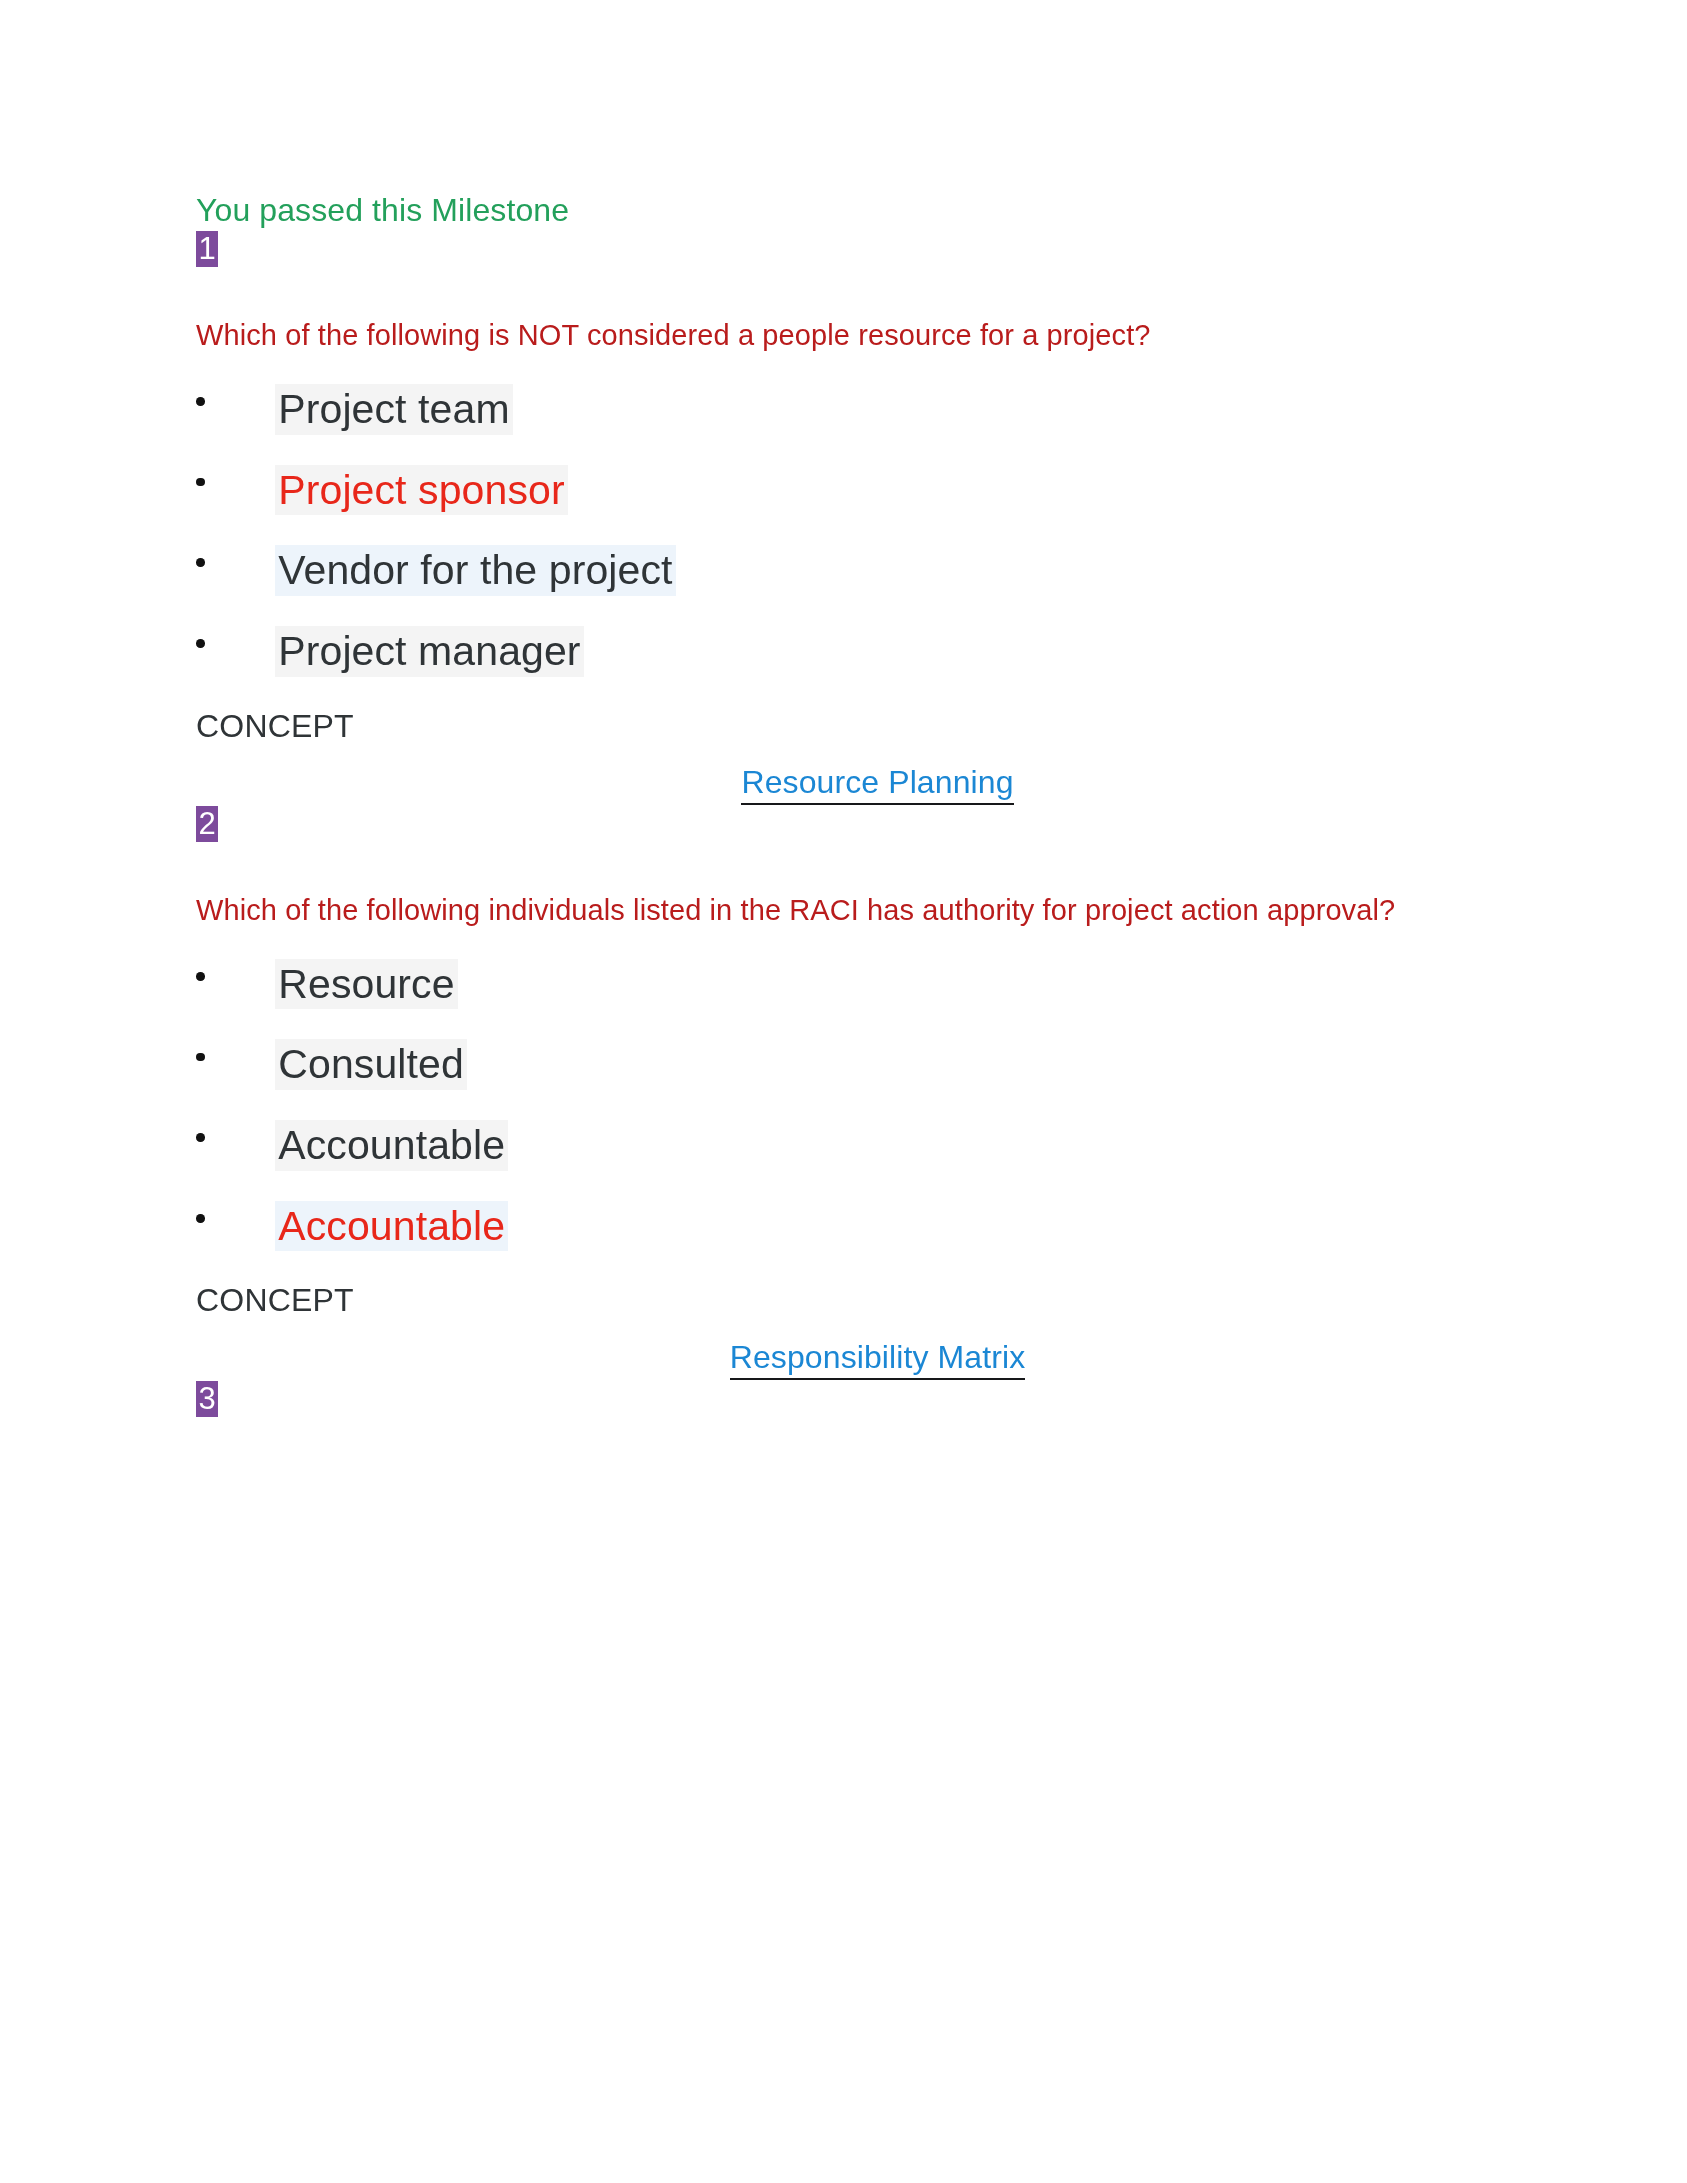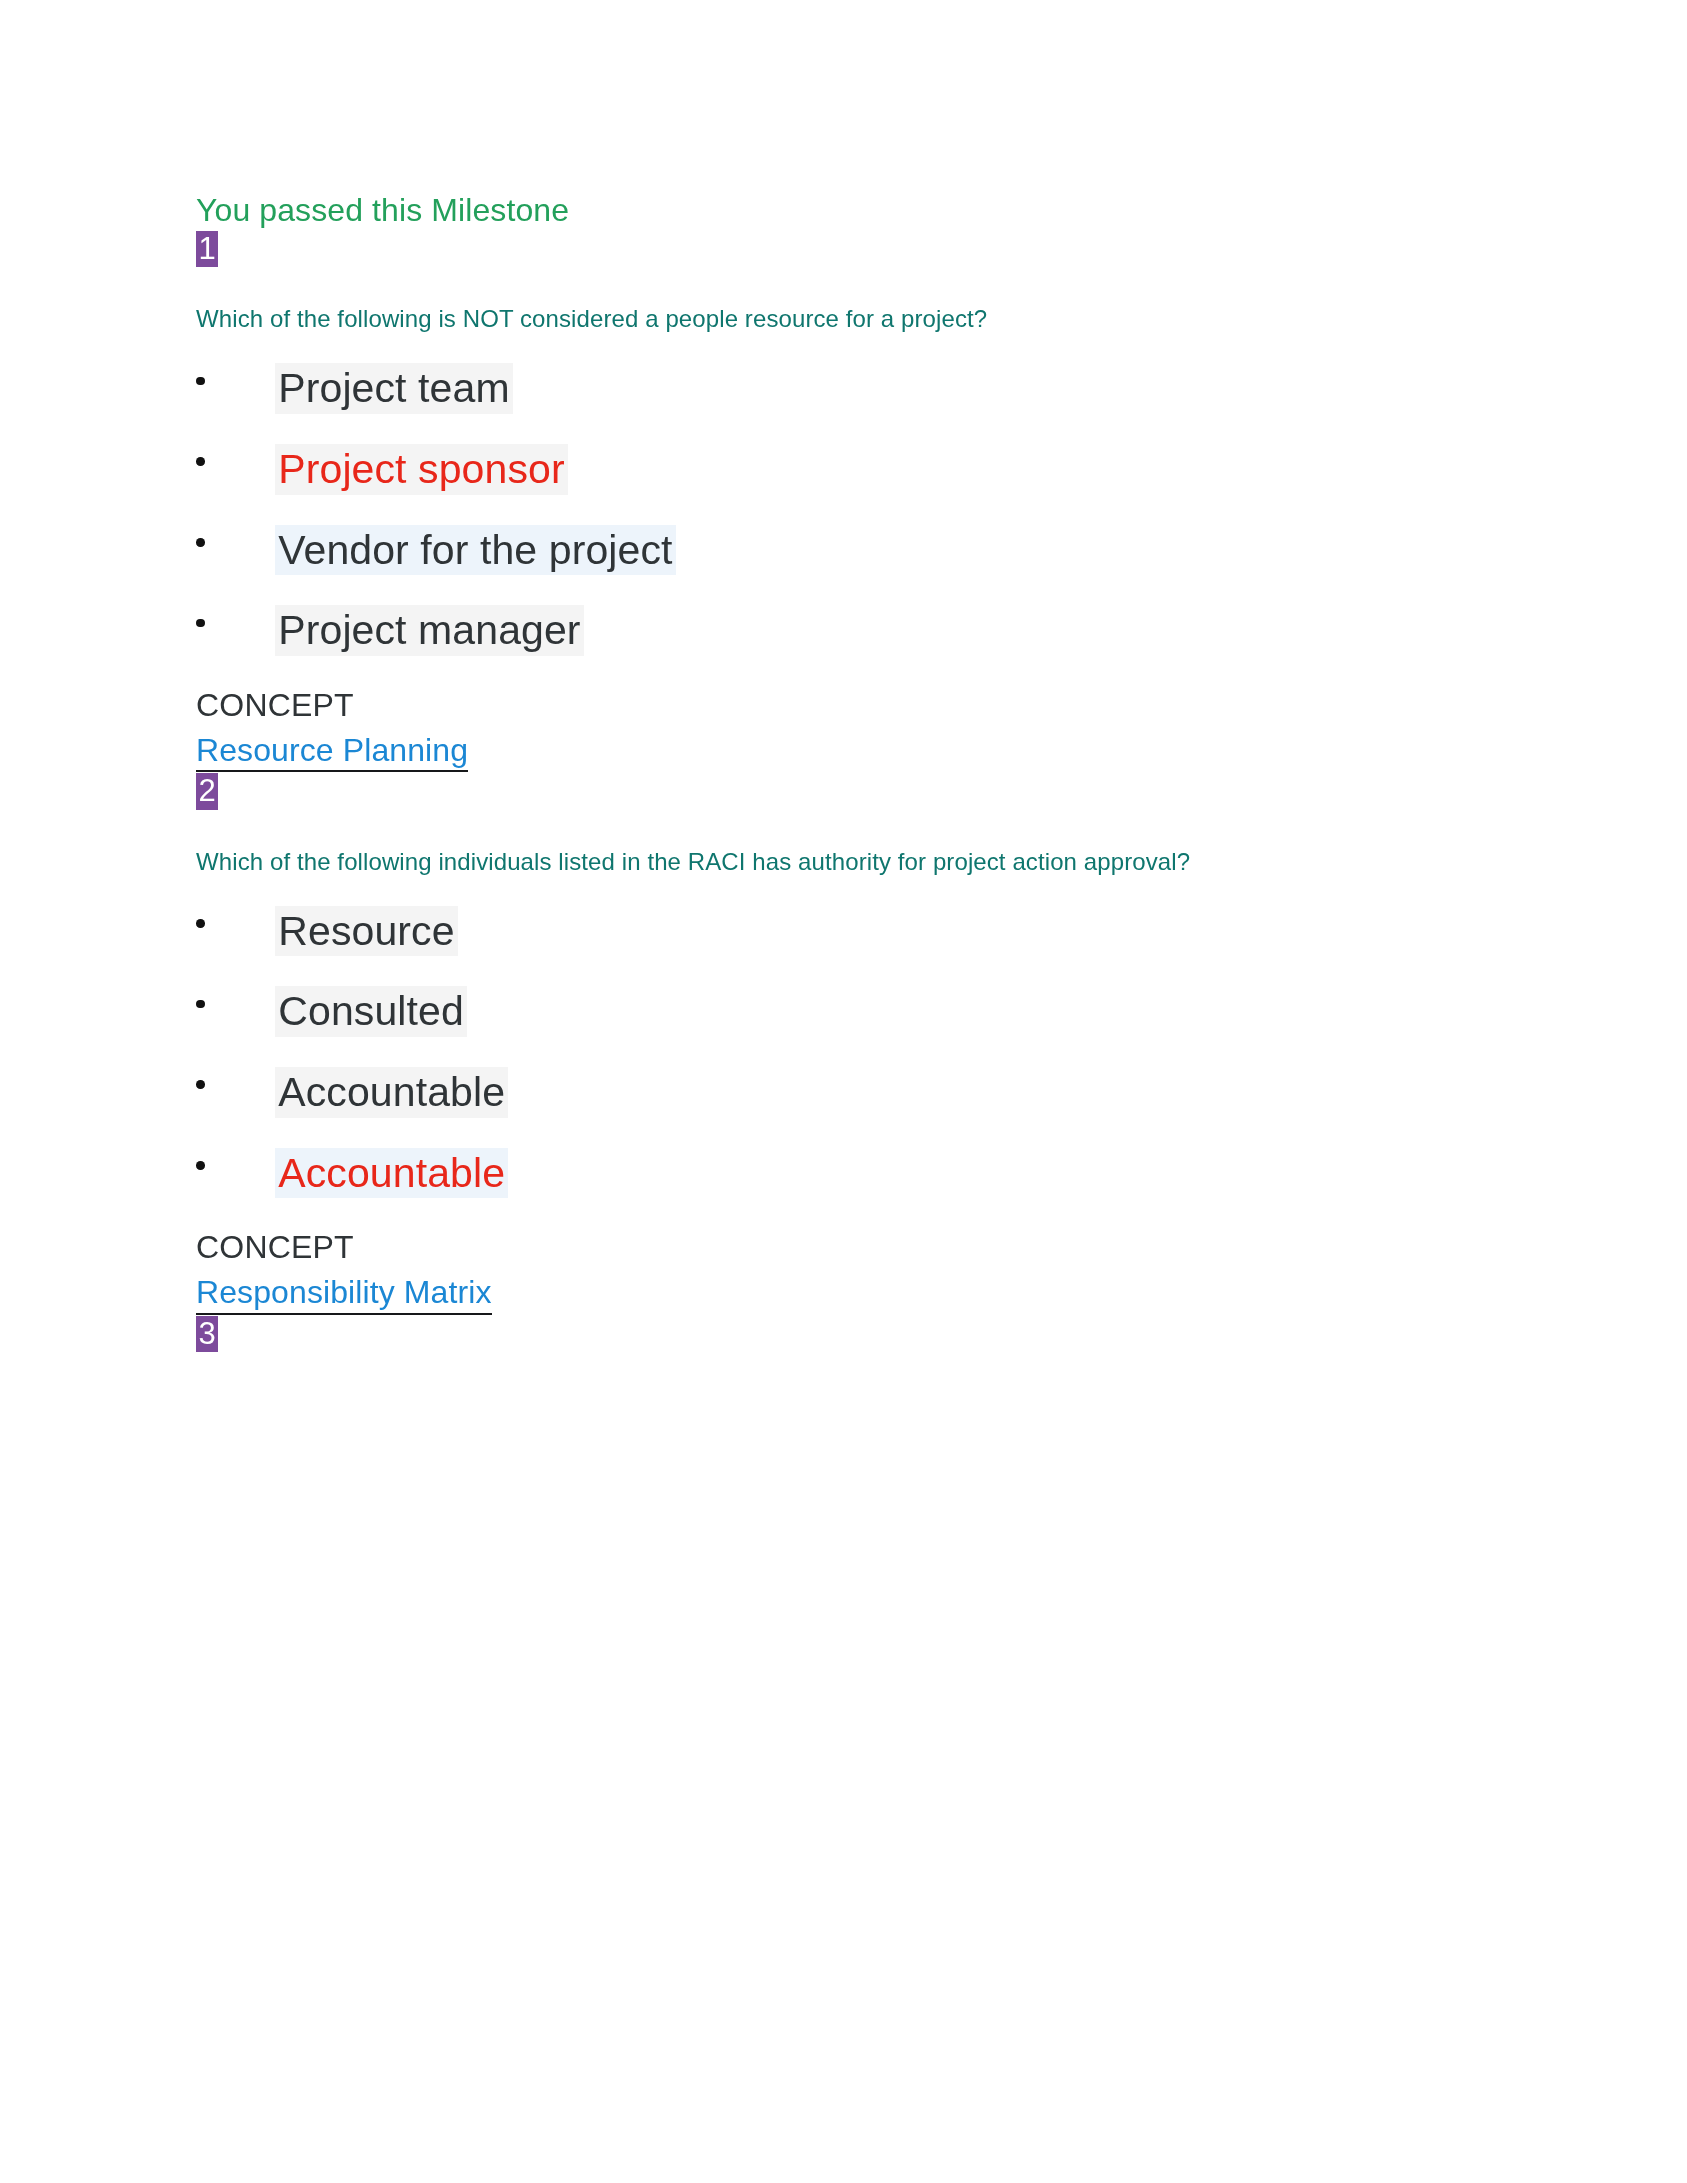--- a/index.html
+++ b/index.html
@@ -44,25 +44,25 @@
     background: #7d4b9c;
     color: #ffffff;
     font-size: 31px;
     line-height: 1.02;
     padding: 2px 2.6px 2.6px 2.6px;
     letter-spacing: 0;
   }
 
   
   .question {
-    font-size: 24px;
+    font-size: 29px;
     line-height: 1.30;
-    color: #0f766e;
+    color: #b91c1c;
     max-width: 1257px;
-    margin-top: 36px;
+    margin-top: 50px;
     letter-spacing: 0.1px;
   }
 
   
   .options {
     list-style: none;
     margin: 0;
     padding: 0;
   }
   .option {
@@ -110,21 +110,21 @@
     display: inline-block;
     font-size: 32px;
     line-height: 1.18;
     color: #1b87d4;
     text-decoration: none;
     border-bottom: 2.6px solid #17181a;
     padding-bottom: 0.7px;
     margin-top: 2.6px;
     letter-spacing: 0.1px;
   }
-  .after-link { margin-top: 4px; }
+  .after-link { margin-top: 16px; text-align: center; }
 </style>
 </head>
 <body>
 
 <div class="page">
 
   <div class="milestone-line">You passed this Milestone</div>
 
   <div class="qnum-line">
     <span class="qnum">1</span>

